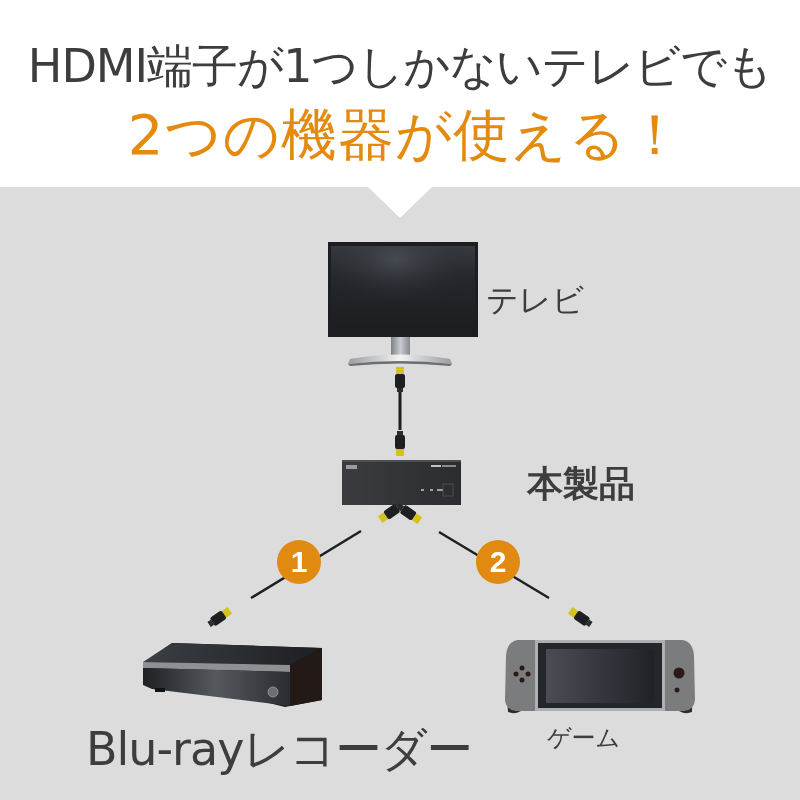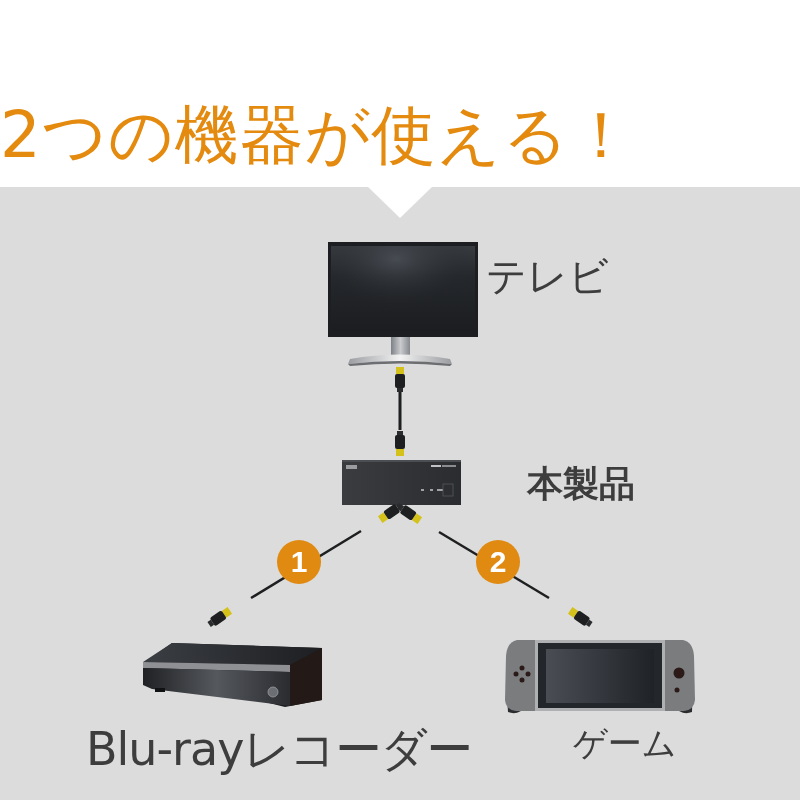--- a/index.html
+++ b/index.html
@@ -1,34 +1,35 @@
 <!DOCTYPE html>
 <html><head>
   <meta charset="utf-8">
   <style>
     html, body { margin: 0; padding: 0; }
     body { width: 800px; height: 800px; position: relative; overflow: hidden; background: #dcdcdc; font-family: "DejaVu Sans", "Liberation Sans", sans-serif; }
     .header { position: absolute; left: 0; top: 0; width: 800px; height: 187px; background: #ffffff; }
     .headline1 { position: absolute; left: 0; top: 36px; width: 800px; text-align: center; font-size: 46px; color: #3d3d3d; letter-spacing: -1px; line-height: 60px; white-space: nowrap; }
-    .headline2 { position: absolute; left: 0; top: 100px; width: 684px; text-align: left; font-size: 64px; color: #e38a0f; letter-spacing: 1px; line-height: 70px; white-space: nowrap; }
+    .headline2 { position: absolute; left: 0; top: 100px; width: 684px; text-align: right; font-size: 56px; color: #e38a0f; letter-spacing: 1px; line-height: 70px; white-space: nowrap; }
     .notch { position: absolute; left: 0; top: 0; }
     .stage { position: absolute; left: 0; top: 0; }
     .label { position: absolute; color: #3d3d3d; white-space: nowrap; line-height: 1; }
-    .label-tv { left: 486px; top: 256px; font-size: 40px; }
+    .label-tv { left: 486px; top: 284px; font-size: 32px; }
     .label-product { left: 483px; top: 466px; font-size: 36px; font-weight: bold; margin-left: 44px; }
     .label-bluray { left: 86px; top: 726px; font-size: 46px; letter-spacing: -1px; }
-    .label-game { left: 547px; top: 726px; font-size: 34px; margin-left: 26px; }
+    .label-game { left: 547px; top: 726px; font-size: 24px; }
     .badge { position: absolute; width: 44px; height: 44px; border-radius: 50%; background: #e08a12; color: #ffffff; font-weight: bold; font-size: 30px; text-align: center; line-height: 44px; font-family: "Liberation Sans", sans-serif; }
     .badge-1 { left: 277px; top: 540px; }
     .badge-2 { left: 476px; top: 540px; }
   </style>
 </head>
 <body>
 
 <div class="header">
+  <div class="headline1">HDMI端子が1つしかないテレビでも</div>
   <div class="headline2">2つの機器が使える！</div>
 </div>
 
 <svg class="notch" width="800" height="230">
   <polygon points="367,186 433,186 400,218" fill="#ffffff"></polygon>
 </svg>
 
 <svg class="stage" width="800" height="800">
   <defs>
     <linearGradient id="scr" x1="0" y1="0" x2="0" y2="1">

